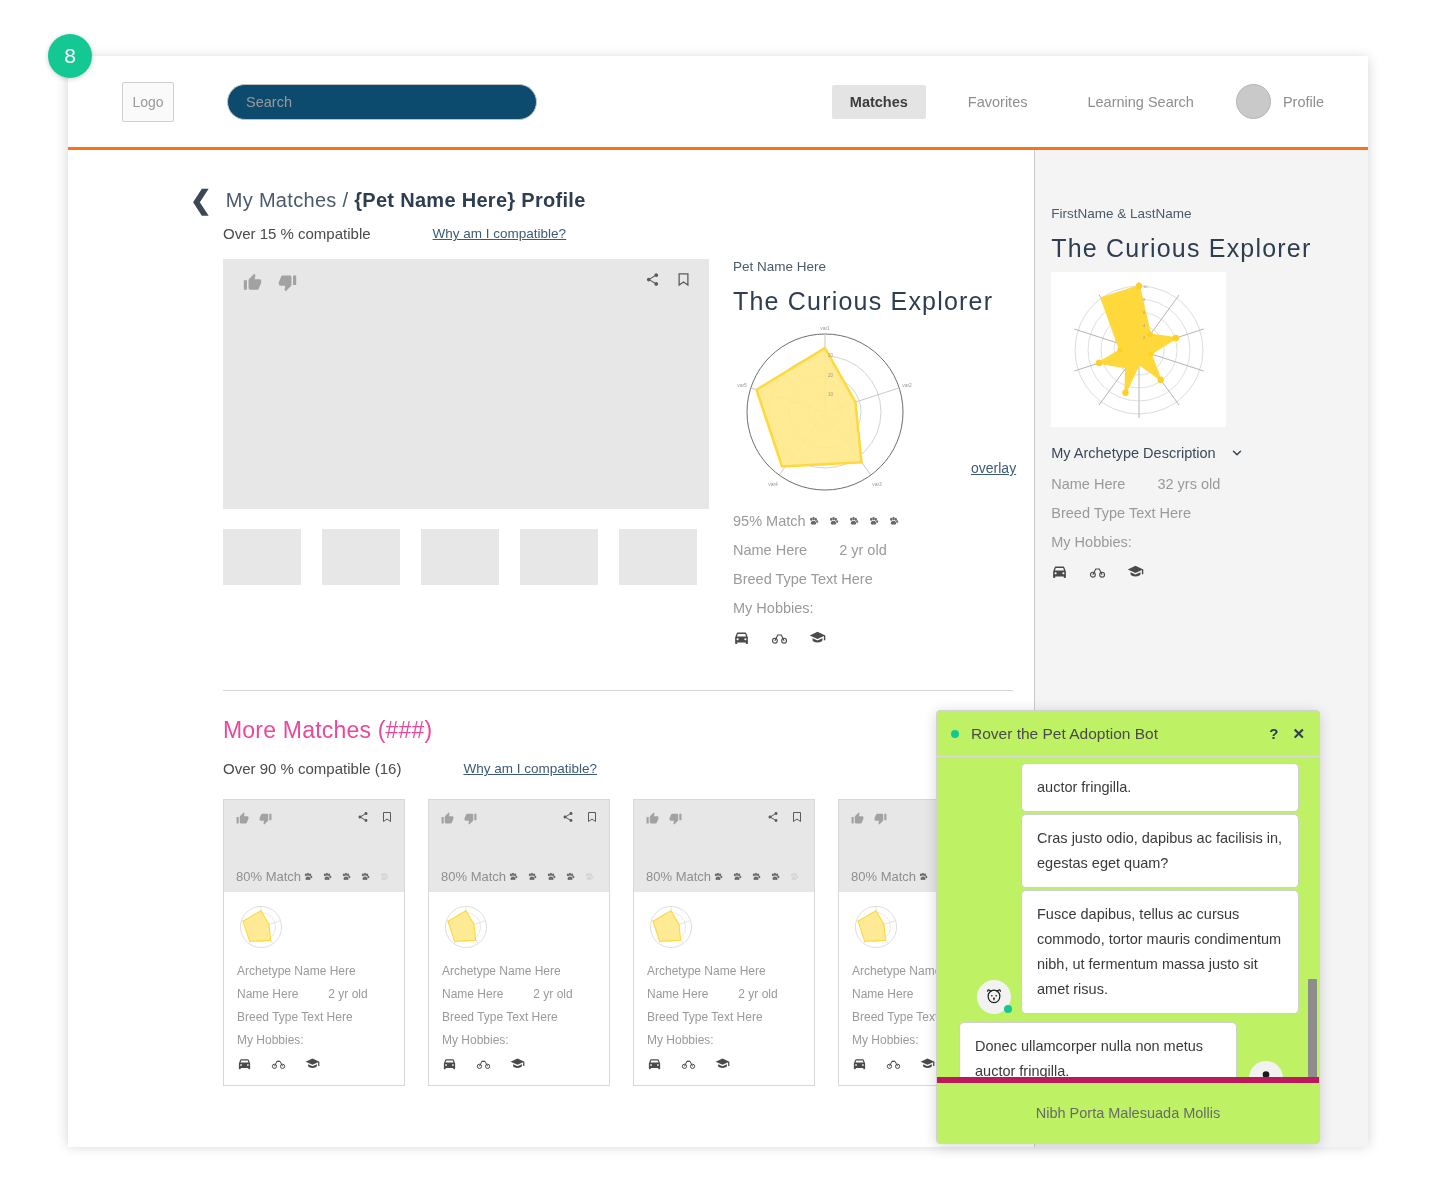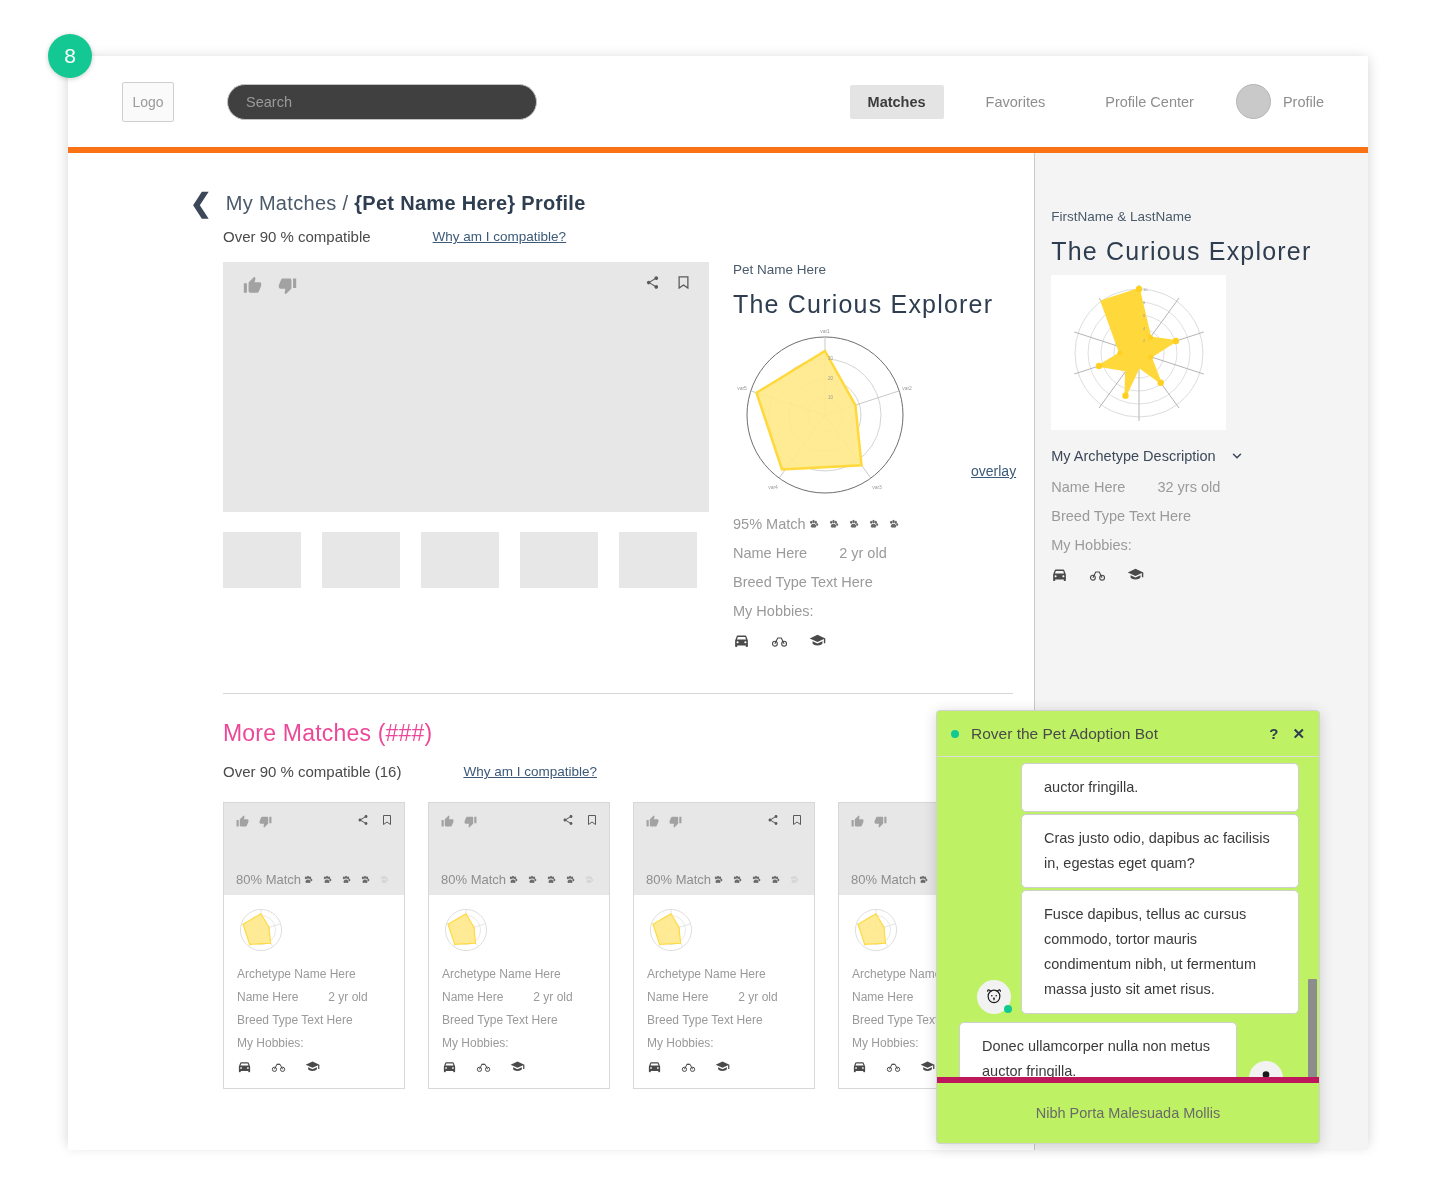--- a/index.html
+++ b/index.html
@@ -18,32 +18,32 @@
   
   .step-badge{
     position:absolute; left:48px; top:34px; width:44px; height:44px;
     border-radius:50%; background:#13c892; color:#fff;
     display:flex; align-items:center; justify-content:center;
     font-size:21px; font-weight:400; z-index:40;
     box-shadow:0 1px 5px rgba(0,0,0,.20);
   }
   
   .header{
-    position:relative; height:91px; border-bottom:6px solid #f97316;
+    position:relative; height:91px; border-bottom:3px solid #f97316;
     background:#fff; display:flex; align-items:center;
   }
   .logo-box{
     margin-left:54px; width:50px; height:38px;
     border:1px solid #cfcfcf; border-radius:2px; background:#fafafa;
     display:flex; align-items:center; justify-content:center;
     font-size:14px; color:#9a9a9a;
   }
   .search-box{
     margin-left:53px; width:272px; height:34px;
-    border:1px solid #c3c3c3; border-radius:18px; background:#404040;
+    border:1px solid #c3c3c3; border-radius:18px; background:#0c4a6e;
     display:flex; align-items:center; padding:0 18px;
     font-size:14.5px; color:#9a9a9a;
   }
   .nav{
     position:absolute; right:0; top:0; height:91px;
     display:flex; align-items:center;
   }
   .nav-item{
     font-size:14.5px; color:#8e8e8e; padding:9px 18px; border-radius:2px;
     white-space:nowrap;
@@ -140,21 +140,21 @@
   }
   .chat-dot{ width:8px; height:8px; border-radius:50%; background:#13c892; margin-right:12px;}
   .chat-title{ font-size:15.5px; color:#4a4a4a; flex:1; }
   .chat-help{ font-size:15px; color:#2e3d4f; font-weight:bold; margin-right:14px;}
   .chat-close{ font-size:15px; color:#2e3d4f; font-weight:bold; }
   .chat-body{ flex:1; position:relative; overflow:hidden; padding:6px 0 0 0;}
   .msg-row{ display:flex; align-items:flex-end; padding:0 20px 0 22px; }
   .msg-row.bot{ justify-content:flex-end; }
   .bubble{
     border:1px solid #cfcfcf; border-radius:5px; background:#fff;
-    padding:11px 22px; font-size:14.5px; color:#3a3a3a; line-height:1.72;
+    padding:11px 15px; font-size:14.5px; color:#3a3a3a; line-height:1.72;
     max-width:278px; box-sizing:border-box;
   }
   .bubble.wide{ width:278px; }
   .avatar-sm{
     width:34px; height:34px; border-radius:50%; background:#f2f2f2;
     display:flex; align-items:center; justify-content:center; position:relative;
     flex:none;
   }
   .avatar-sm .online{
     position:absolute; right:-1px; bottom:1px; width:8px; height:8px;
@@ -181,38 +181,38 @@
   <div class="header">
     <div class="logo-box">Logo</div>
     <div class="search-box">
       <span>Search</span>
     </div>
     <div class="nav">
       <div class="nav-item active">Matches</div>
       <div class="nav-gap"></div>
       <div class="nav-item">Favorites</div>
       <div class="nav-gap"></div>
-      <div class="nav-item">Profile Center</div>
+      <div class="nav-item">Learning Search</div>
       <div class="nav-gap"></div>
       <div class="avatar-circle"></div>
       <div class="profile-label">Profile</div>
     </div>
   </div>
 
   <div class="body-split">
 
     <div class="left-col">
 
       <div class="title-row">
         <span class="back-chev">❮</span>
         <span class="page-title"><span>My Matches / </span><b>{Pet Name Here} Profile</b></span>
       </div>
 
       <div class="sub-row">
-        <span class="sub-text">Over 90 % compatible</span>
+        <span class="sub-text">Over 15 % compatible</span>
         <a class="sub-link" href="#">Why am I compatible?</a>
       </div>
 
       <div class="content">
 
         <div class="media-col">
           <div class="hero">
             <div class="hero-tl">
               <span class="ico">
                 <svg width="19" height="19" viewBox="0 0 24 24" fill="#a2a2a2">

